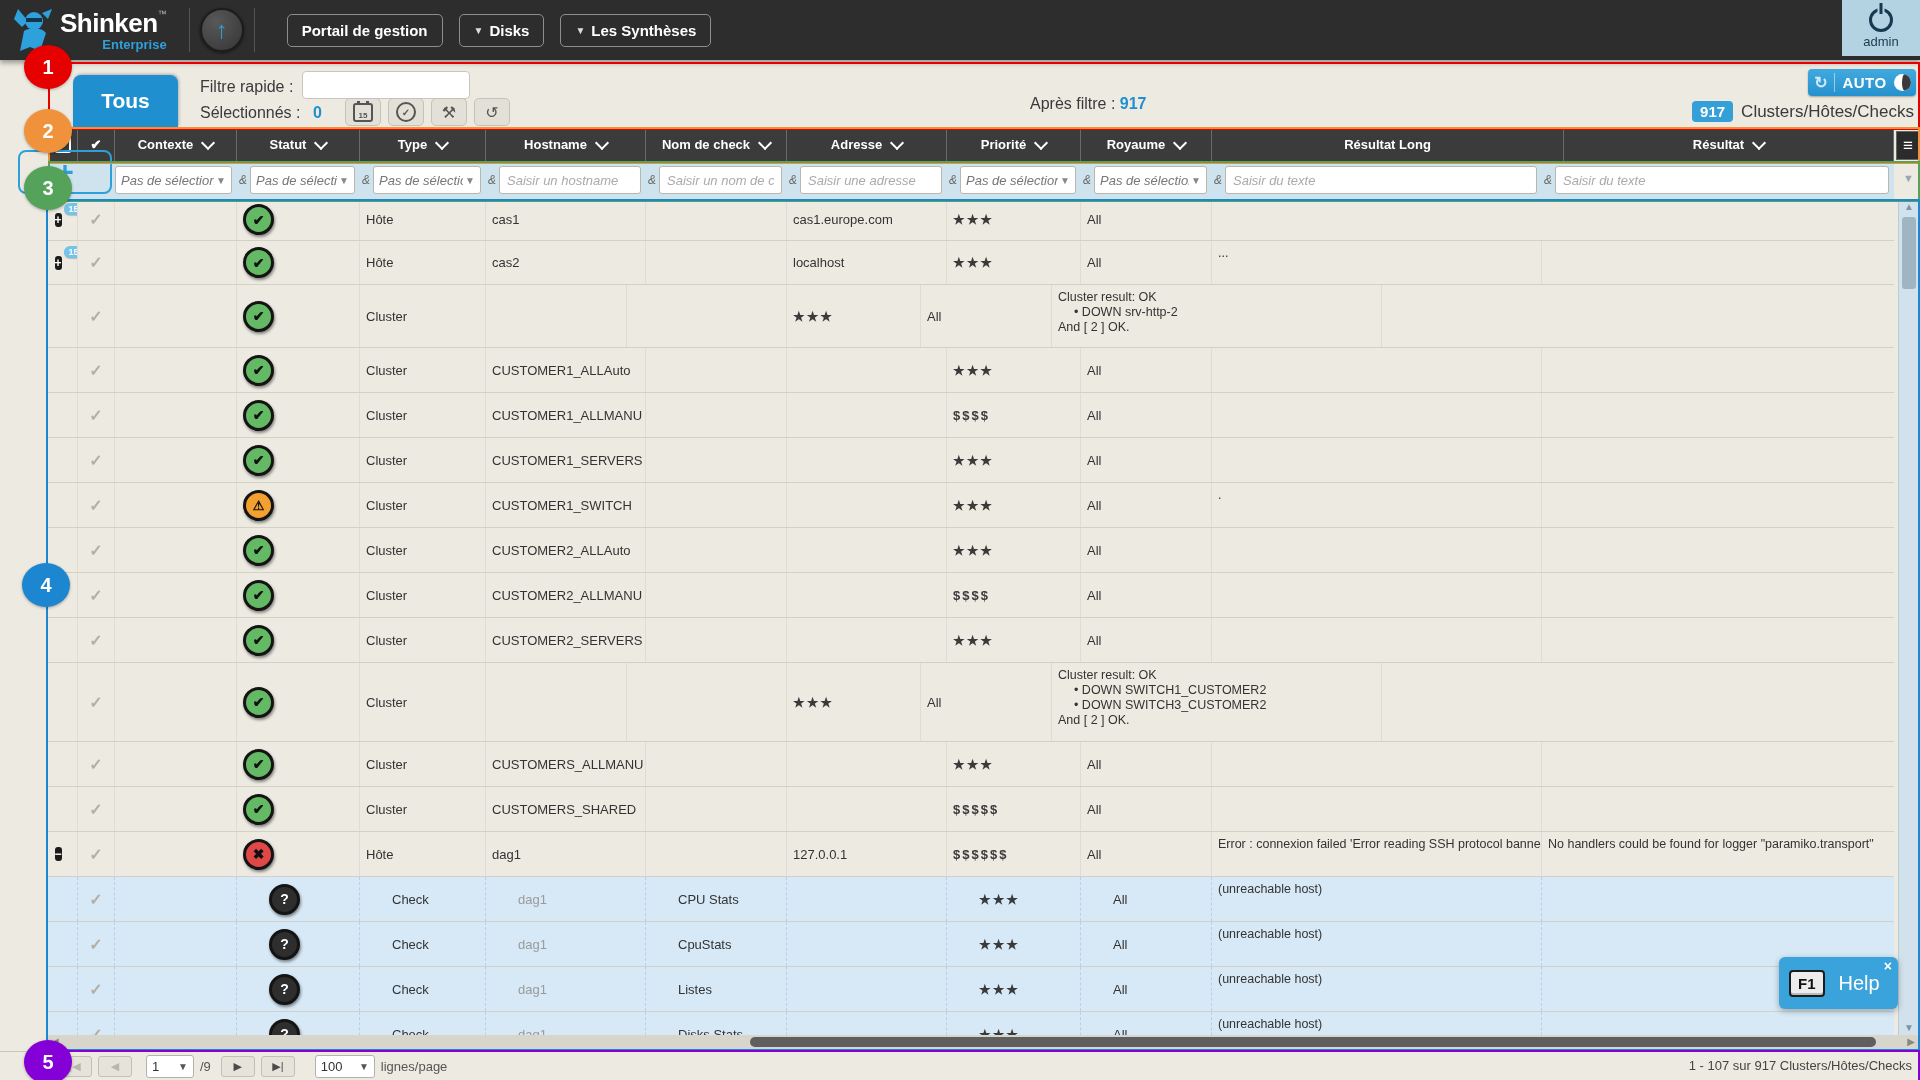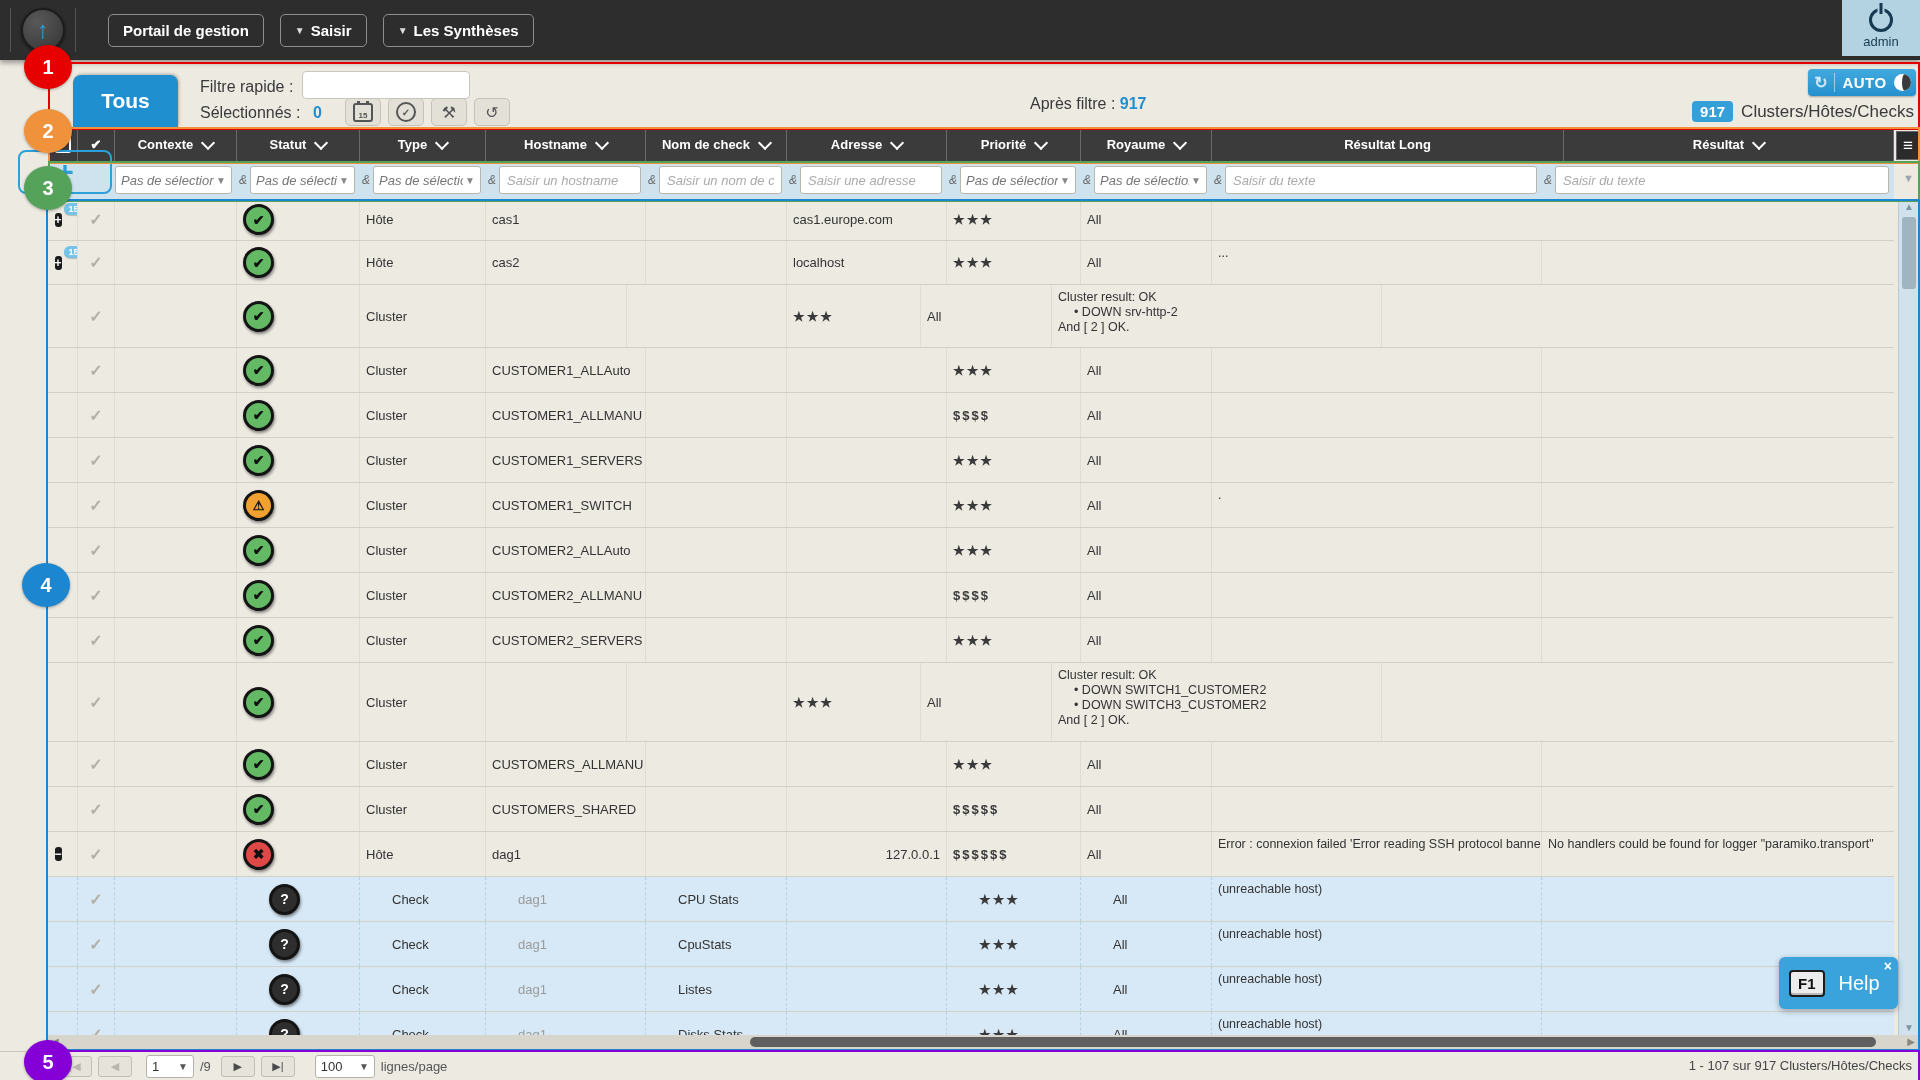--- a/index.html
+++ b/index.html
@@ -156,32 +156,45 @@
   .add-tab{position:absolute;left:18px;top:150px;width:94px;height:44px;border:2px solid #2da0da;
            border-radius:8px;color:#2da0da;font-size:30px;font-weight:bold;display:flex;
            align-items:center;justify-content:center;background:transparent;z-index:5;cursor:pointer;}
 </style>
 </head>
 <body>
 
 <div class="screen">
 
   <header class="topbar">
+    <div class="brand">
+      <svg width="42" height="46" viewBox="0 0 42 46">
+        <path d="M6 2 L16 14 L10 20 L2 12 Z" fill="#2ea0dc"></path>
+        <circle cx="22" cy="14" r="9" fill="#2ea0dc"></circle>
+        <rect x="14" y="11" width="16" height="4" fill="#14364d"></rect>
+        <path d="M12 24 C18 20 30 20 34 26 L28 44 L18 40 L8 44 Z" fill="#2ea0dc"></path>
+        <path d="M30 6 L40 2 L36 12 Z" fill="#2ea0dc"></path>
+      </svg>
+      <div class="brand-text">
+        <span class="brand-name">Shinken</span><span class="brand-tm">™</span>
+        <div class="brand-sub">Enterprise</div>
+      </div>
+    </div>
     <div class="vsep"></div>
     <button class="upbtn">
         <span>↑</span>
       </button>
     <div class="vsep"></div>
     <nav id="topnav">
         <button class="navbtn">
           <span>Portail de gestion</span>
         </button>
         <button class="navbtn">
           <span class="caret">▼</span>
-          <span>Saisir</span>
+          <span>Disks</span>
         </button>
         <button class="navbtn">
           <span class="caret">▼</span>
           <span>Les Synthèses</span>
         </button>
       </nav>
     <div class="admin">
       <div class="power"></div>
       <div class="admin-label">admin</div>
     </div>
@@ -706,21 +719,21 @@
         <div class="cell" style="width: 123px; flex: 0 0 auto;">
           <span class="sicon critical">✖</span>
         </div>
         <div class="cell" style="width: 126px; flex: 0 0 auto;">
           <span>Hôte</span>
         </div>
         <div class="cell" style="width: 160px; flex: 0 0 auto;">
           <span>dag1</span>
         </div>
         <div class="cell" style="width: 141px; flex: 0 0 auto;"></div>
-        <div class="cell" style="width: 160px; flex: 0 0 auto; justify-content: flex-end;">
+        <div class="cell" style="width: 160px; flex: 0 0 auto;">
           <span>127.0.0.1</span>
         </div>
         <div class="cell" style="width: 134px; flex: 0 0 auto;">
           <span class="prio">$$$$$$</span>
         </div>
         <div class="cell" style="width: 131px; flex: 0 0 auto;">
           <span>All</span>
         </div>
         <div class="cell result-col" style="width: 330px; flex: 0 0 auto;">
           <div class="rline">Error : connexion failed 'Error reading SSH protocol banner'</div>

